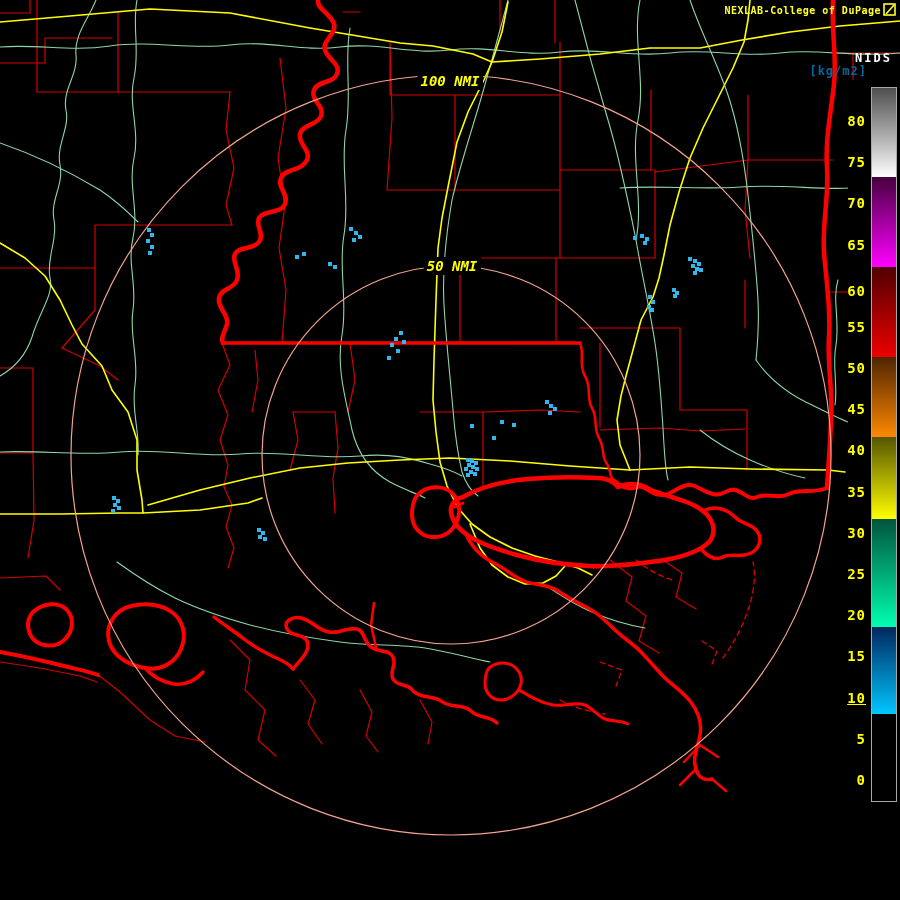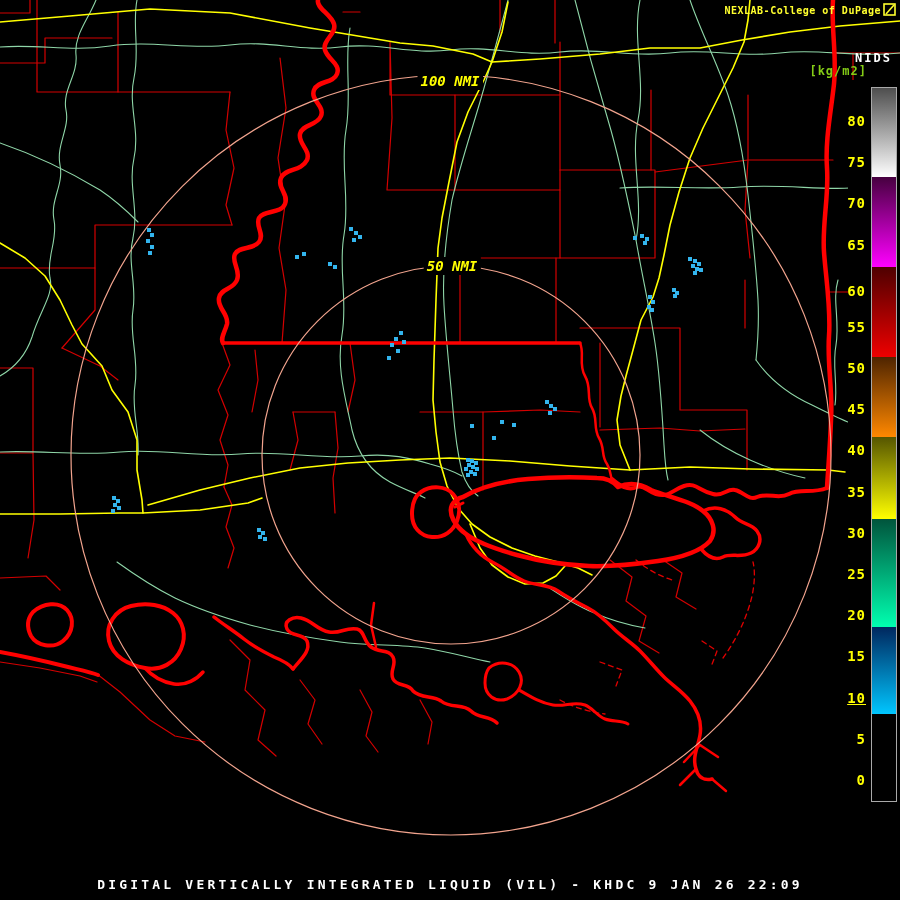--- a/index.html
+++ b/index.html
@@ -3,21 +3,21 @@
 <meta charset="utf-8">
 <style>
   html,body{margin:0;padding:0;background:#000;}
   .screen{position:relative;width:900px;height:900px;background:#000;overflow:hidden;
           font-family:"DejaVu Sans Mono","Liberation Mono",monospace;}
   .maplayer{position:absolute;left:0;top:0;}
   .credit{position:absolute;top:5px;right:19px;color:#ffff2e;font-size:10px;font-weight:bold;
           letter-spacing:.5px;white-space:nowrap;}
   .flag{position:absolute;top:3px;right:4px;width:13px;height:13px;}
   .nids{position:absolute;top:51px;right:8px;color:#ffffff;font-size:12px;font-weight:bold;letter-spacing:2px;text-align:center;}
-  .units{position:absolute;top:64px;right:33px;color:#84cc16;font-size:12px;font-weight:bold;letter-spacing:1px;}
+  .units{position:absolute;top:64px;right:33px;color:#0369a1;font-size:12px;font-weight:bold;letter-spacing:1px;}
   .bar{position:absolute;border:1px solid #a9a9a9;box-sizing:content-box;}
   .bar .seg{width:100%;}
   .tick{position:absolute;right:34px;color:#ffff00;font-size:14px;font-weight:bold;
         letter-spacing:1px;text-align:right;line-height:18px;}
   .caption{position:absolute;top:877px;left:0;width:900px;text-align:center;color:#ffffff;
            font-size:13px;font-weight:bold;letter-spacing:3.2px;white-space:nowrap;}
 </style>
 </head>
 <body>
 
@@ -251,14 +251,13 @@
       <span class="tick" style="top: 483px;">35</span>
       <span class="tick" style="top: 524px;">30</span>
       <span class="tick" style="top: 565px;">25</span>
       <span class="tick" style="top: 606px;">20</span>
       <span class="tick" style="top: 647px;">15</span>
       <span class="tick" style="top: 689px; text-decoration: underline;">10</span>
       <span class="tick" style="top: 730px;">5</span>
       <span class="tick" style="top: 771px;">0</span>
     </div>
 
-  <div class="caption">DIGITAL VERTICALLY INTEGRATED LIQUID (VIL) - KHDC 9 JAN 26 22:09</div>
 </div>
 
 </body></html>

